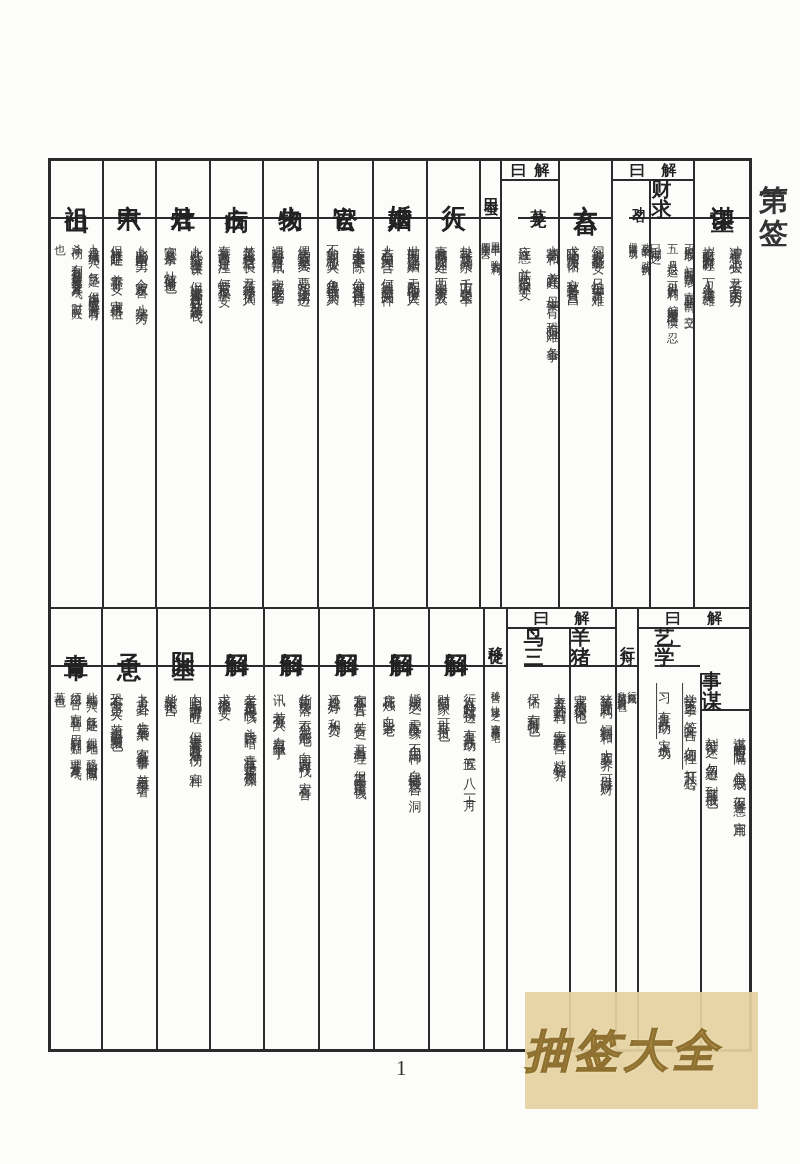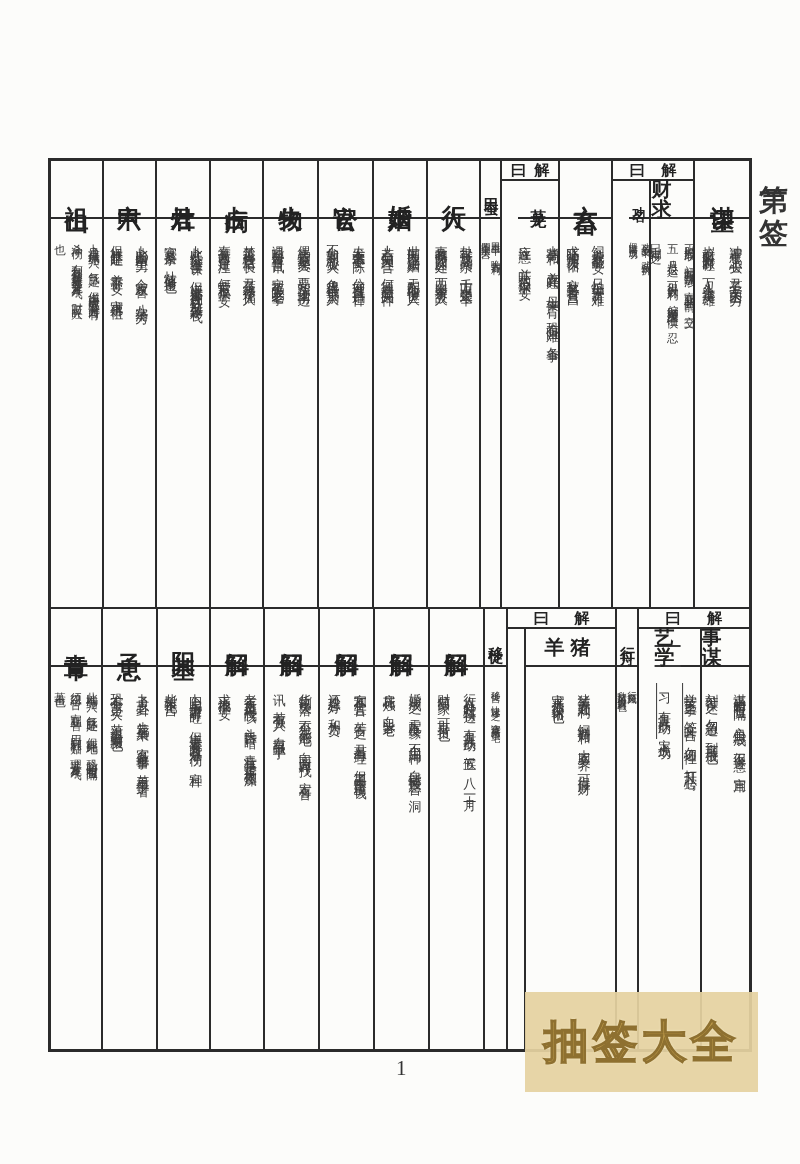--- a/index.html
+++ b/index.html
@@ -41,24 +41,25 @@
   .side-label{
     position:absolute; left:754px; top:162px;
     writing-mode:vertical-rl; text-orientation:upright;
     font-size:29px; letter-spacing:17px; color:#333; font-weight:bold;
   }
   .page-number{
     position:absolute; left:396px; top:1056px;
     font-size:21px; color:#333;
   }
   .watermark{
-    position:absolute; left:525px; top:992px; width:233px; height:100px;
+    position:absolute; left:525px; top:992px; width:233px; height:117px;
     background:rgba(229,210,160,0.93);
-    display:flex; align-items:center; justify-content:center;
+    display:flex; align-items:center; justify-content:flex-start;
     z-index:5;
+    font-style:italic;
   }
   .watermark span{
     font-size:45px; font-weight:bold; letter-spacing:4px;
     color:#c09d4c; -webkit-text-stroke:1.3px #8e7030;
     text-shadow:0 0 3px rgba(255,248,220,0.9);
   }
 </style>
 </head>
 <body>
 
@@ -293,20 +294,29 @@
           <div class="content">
             <span class="vtext body" style="font-size: 9.5px; letter-spacing: 1.5px; line-height: 21px;">移徙吉　快速移之　宜请华光爷镇宅</span>
           </div>
         </div>
         <div class="group bl" style="flex: 112 0 0px;">
           <div class="band">
             <span class="band-char">曰</span>
             <span class="band-char">解</span>
           </div>
           <div class="gbody">
+            <div class="col" style="flex: 55 0 0px;">
+              <div class="head sub">
+                <span class="hh" style="font-size: 20px; letter-spacing: 6px;">鸟三</span>
+              </div>
+              <div class="content">
+                <span class="vtext body" style="font-size: 13px; letter-spacing: 2.5px; line-height: 26px;">卜养三鸟之卦吉利　应宜苦力经营　精心饲养
+保佑　有利可收也</span>
+              </div>
+            </div>
             <div class="col bl" style="flex: 55 0 0px;">
               <div class="head sub">
                 <span class="hh" style="font-size: 20px; letter-spacing: 6px;">羊猪</span>
               </div>
               <div class="content">
                 <span class="vtext body" style="font-size: 13px; letter-spacing: 2.5px; line-height: 26px;">猪羊养之顺利　饲料调和　大胆多养　可得厚财
 宜求大伯公保佑也</span>
               </div>
             </div>
           </div>
@@ -328,21 +338,21 @@
           <div class="gbody">
             <div class="col" style="flex: 55 0 0px; text-decoration: underline;">
               <div class="head sub">
                 <span class="hh" style="font-size: 20px; letter-spacing: 6px;">艺学</span>
               </div>
               <div class="content">
                 <span class="vtext body" style="font-size: 13px; letter-spacing: 2.5px; line-height: 26px;">学技艺之事　签文叶吉　勿迫性　打开心窍
 习　有贵人扶助　定卜成功</span>
               </div>
             </div>
-            <div class="col bl" style="flex: 58 0 0px;">
+            <div class="col bl" style="flex: 58 0 0px; margin-top: 44px;">
               <div class="head sub">
                 <span class="hh" style="font-size: 20px; letter-spacing: 6px;">事谋</span>
               </div>
               <div class="content">
                 <span class="vtext body" style="font-size: 13px; letter-spacing: 2.5px; line-height: 28px;">谋事初时有阻隔　心虽思成　但不遂意　宜用
 刻苦谋之　勿急迫　到底可成也</span>
               </div>
             </div>
           </div>
         </div>

